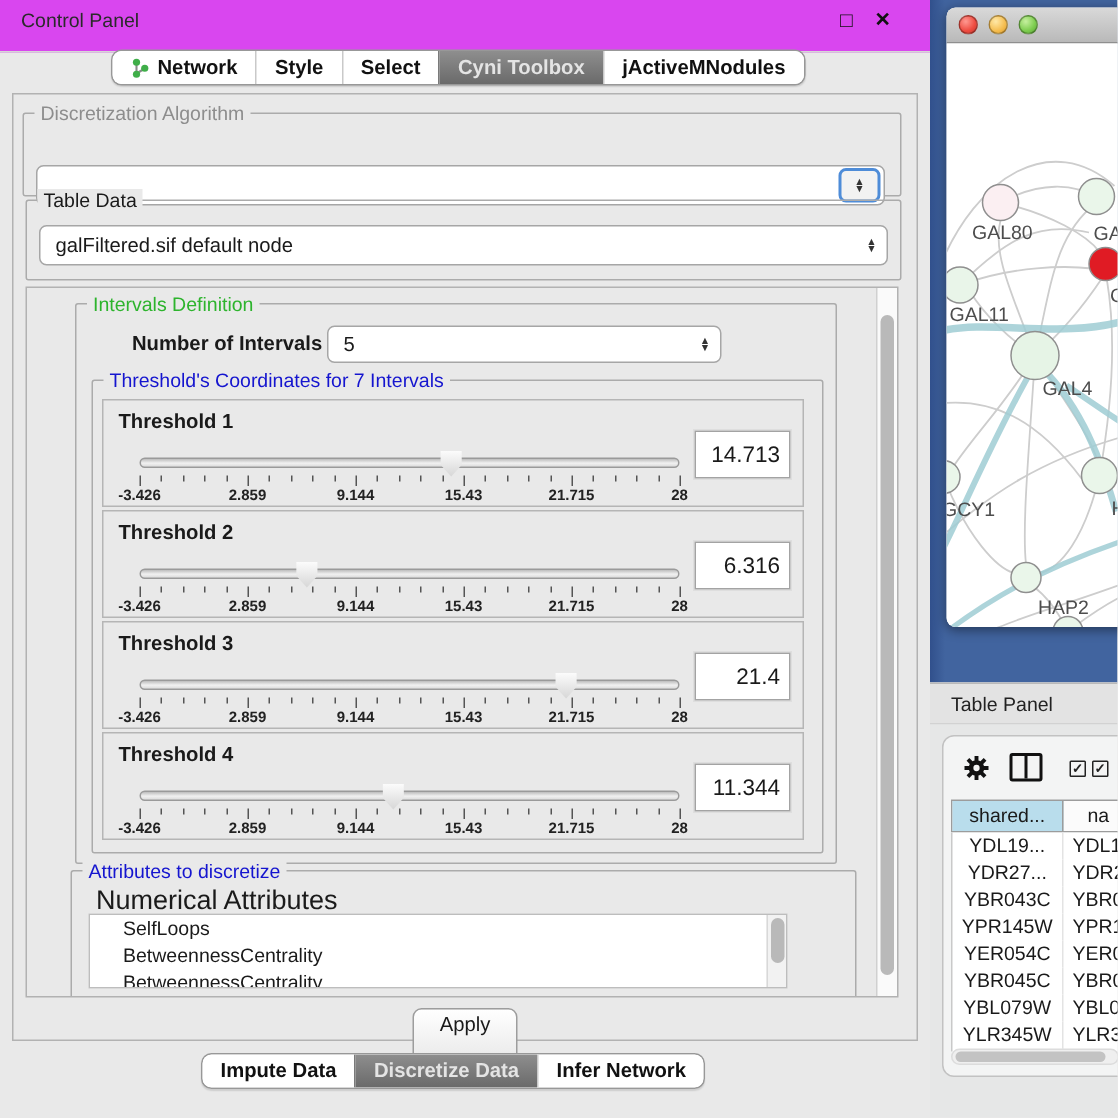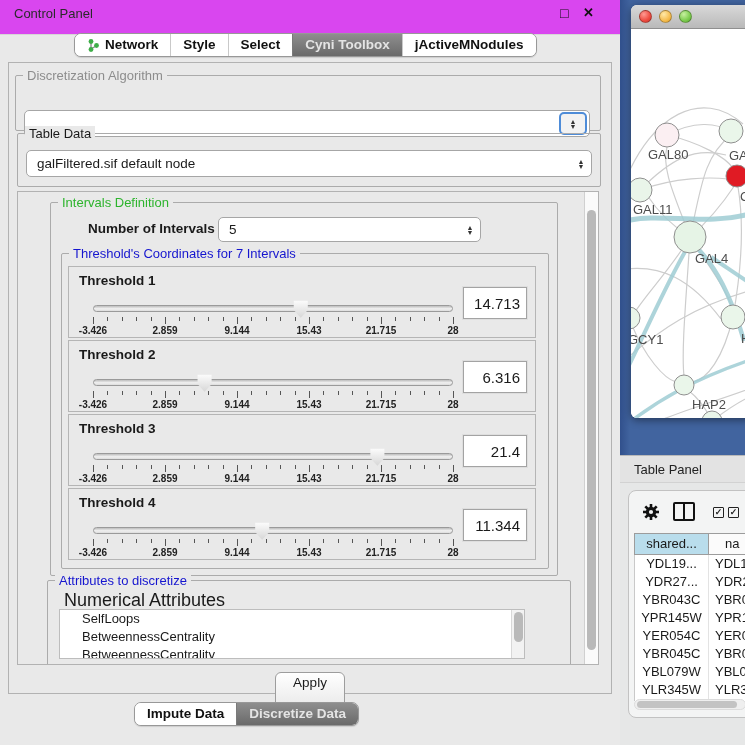--- a/index.html
+++ b/index.html
@@ -359,20 +359,23 @@
   <div class="apply-btn">Apply</div>
 </div>
 
 <div class="seg bottom-tabs">
   <div class="tab">
       <span>Impute Data</span>
     </div>
   <div class="tab active">
       <span>Discretize Data</span>
     </div>
+  <div class="tab">
+      <span>Infer Network</span>
+    </div>
 </div>
 
 <div class="desktop">
   <div class="net-window">
     <div class="net-titlebar">
       <span class="tl red"></span>
       <span class="tl yellow"></span>
       <span class="tl green"></span>
     </div>
     <div class="net-canvas">

